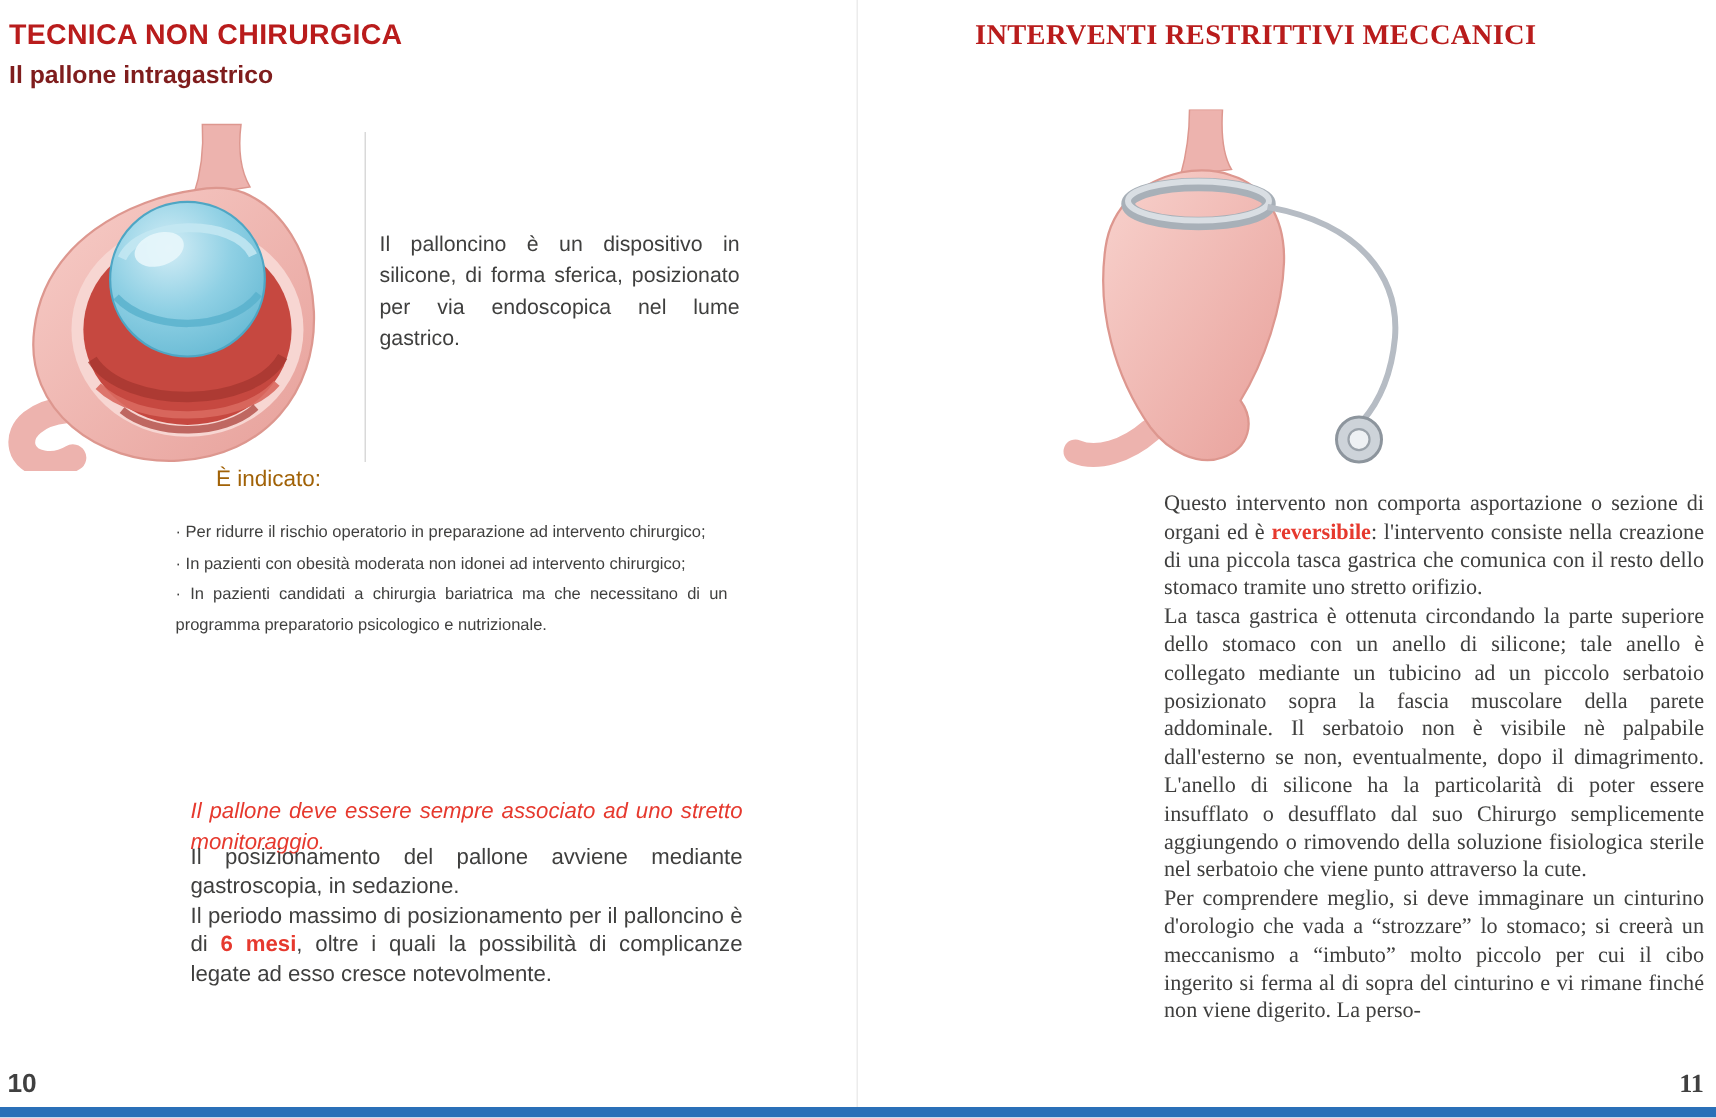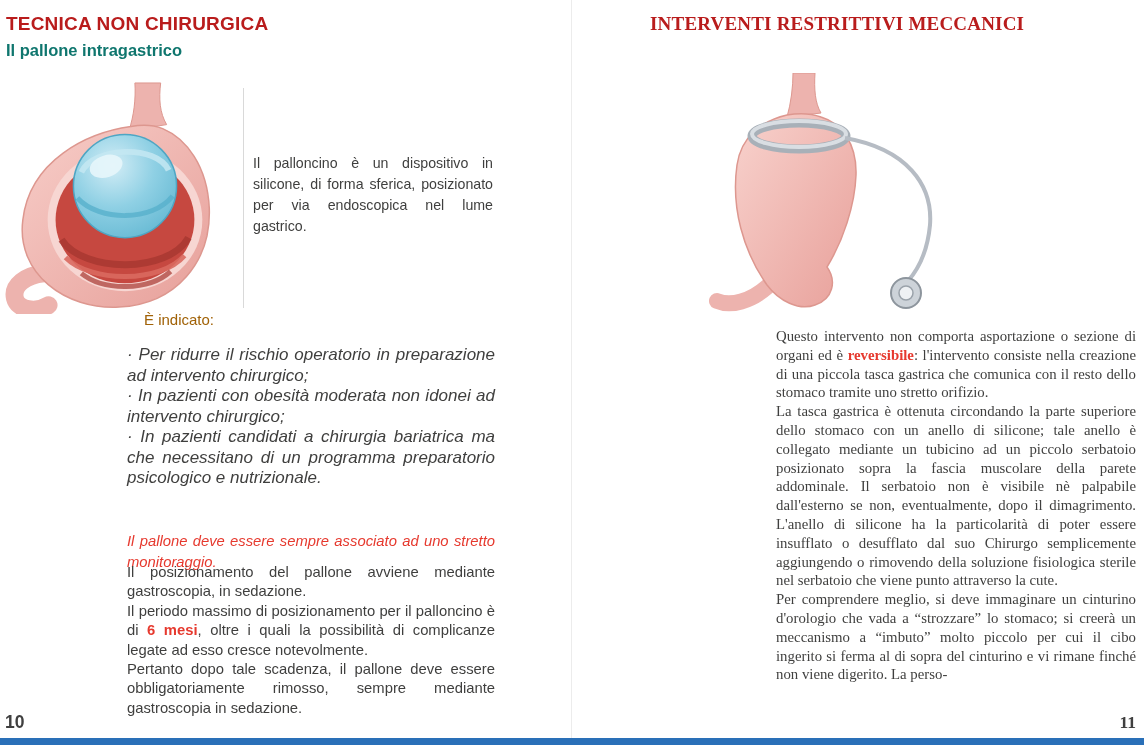--- a/index.html
+++ b/index.html
@@ -20,39 +20,39 @@
   }
 
   .title {
     position: absolute;
     font-size: 19px; font-weight: bold; letter-spacing: 0.2px;
     color: #b91c1c; white-space: nowrap;
   }
   .subtitle {
     position: absolute;
     font-size: 16.5px; font-weight: bold;
-    color: #0f766e; white-space: nowrap;
+    color: #7f1d1d; white-space: nowrap;
   }
 
   
   .pl-title    { left: 6px; top: 13px; }
   .pl-subtitle { left: 6px; top: 41px; }
   .pl-illustration { position: absolute; left: 4px; top: 82px; width: 238px; height: 232px; }
   .pl-vrule { position: absolute; left: 243px; top: 88px; width: 1px; height: 220px; background: #d9d9d9; }
   .pl-caption {
     position: absolute; left: 253px; top: 153px; width: 240px;
     font-size: 14.2px; line-height: 21px; text-align: justify;
   }
   .pl-indicated {
     position: absolute; left: 144px; top: 311px;
     font-size: 15px; color: #a16207;
   }
   .pl-indications {
-    position: absolute; left: 127px; top: 345px; width: 368px;
-    font-size: 17px; line-height: 20.5px; text-align: justify; font-style: italic;
+    position: absolute; left: 117px; top: 345px; width: 368px;
+    font-size: 11px; line-height: 20.5px; text-align: justify;
   }
   .pl-indications p { margin: 0; }
   .pl-warning {
     position: absolute; left: 127px; top: 491px; width: 368px;
     font-size: 14.8px; line-height: 20.5px;
     font-style: italic; color: #e6392e; text-align: justify; margin-top: 40px;
   }
   .pl-body {
     position: absolute; left: 127px; top: 563px; width: 368px;
     font-size: 14.8px; line-height: 19.4px; text-align: justify;
@@ -138,21 +138,20 @@
     <p><span class="bullet">·</span> <span>Per ridurre il rischio operatorio in preparazione ad intervento chirurgico;</span></p>
     <p><span class="bullet">·</span> <span>In pazienti con obesità moderata non idonei ad intervento chirurgico;</span></p>
     <p><span class="bullet">·</span> <span>In pazienti candidati a chirurgia bariatrica ma che necessitano di un programma preparatorio psicologico e nutrizionale.</span></p>
   </div>
 
   <p class="pl-warning">Il pallone deve essere sempre associato ad uno stretto monitoraggio.</p>
 
   <div class="pl-body">
     <p>Il posizionamento del pallone avviene mediante gastroscopia, in sedazione.</p>
     <p><span>Il periodo massimo di posizionamento per il palloncino è di </span><span class="hl">6 mesi</span><span>, oltre i quali la possibilità di complicanze legate ad esso cresce notevolmente.</span></p>
-    <p>Pertanto dopo tale scadenza, il pallone deve essere obbligatoriamente rimosso, sempre mediante gastroscopia in sedazione.</p>
   </div>
 
   <div class="page-number pn-left">10</div>
 </section>
 
 <section class="page page-right">
 
   <h1 class="title pr-title">INTERVENTI RESTRITTIVI MECCANICI</h1>
 
   <div class="pr-illustration">

